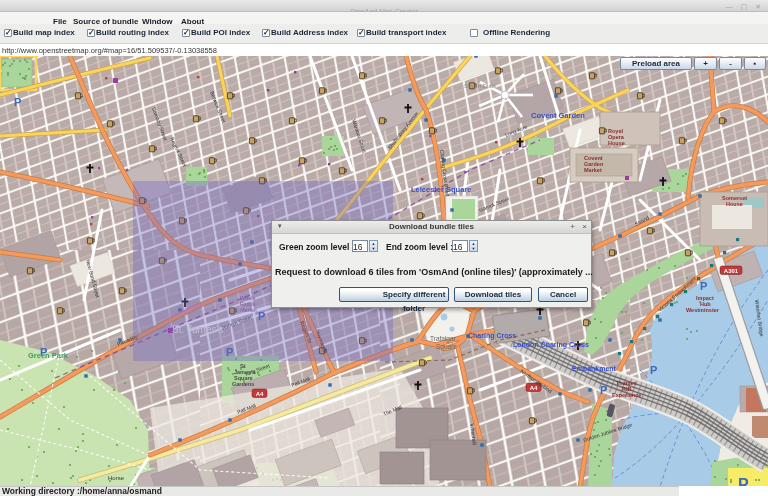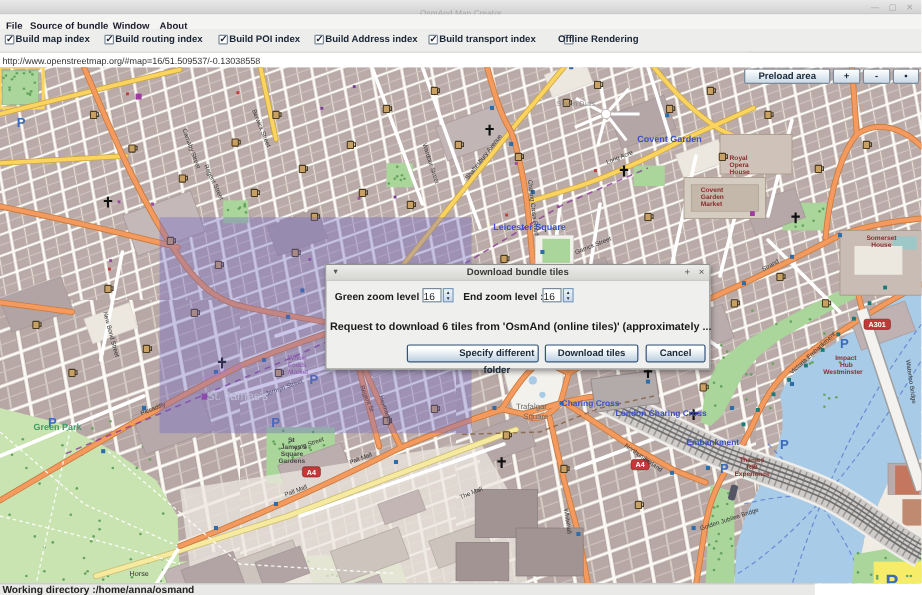--- a/index.html
+++ b/index.html
@@ -1,19 +1,19 @@
 <!DOCTYPE html>
 <html><head><meta charset="utf-8"><style>
 * { margin:0; padding:0; box-sizing:border-box; }
 body { width:768px; height:496px; font-family:"Liberation Sans", sans-serif; position:relative; overflow:hidden; background:#fff; }
 .titlebar { position:absolute; left:0; top:0; width:768px; height:12px; background:linear-gradient(#e9e9e9,#d2d2d2); border-bottom:1px solid #bdbdbd; text-align:center; }
 .titlebar span { font-size:7px; color:#a6a6a6; line-height:10px; }
 .winbtn { position:absolute; right:4px; top:2px; font-size:7px; color:#c9c9c9; letter-spacing:3px; }
 .menubar { position:absolute; left:0; top:12px; width:768px; height:12px; background:#f4f4f2; }
-.menubar span { position:absolute; top:5px; font-size:8px; font-weight:bold; color:#1a1a2a; }
+.menubar span { position:absolute; top:5px; font-size:8px; font-weight:bold; color:#1a1a2a;margin-left:48px; }
 .tools { position:absolute; left:0; top:24px; width:768px; height:20px; background:#ededeb; border-bottom:1px solid #d2d2d2; }
 .cb { position:absolute; top:5px; width:8px; height:8px; background:#fff; border:1px solid #7a8a9a; border-radius:1px; }
 .cb.c::after { content:"✓"; position:absolute; left:0px; top:-2px; font-size:8px; font-weight:bold; color:#223; }
 .cbl { position:absolute; top:4px; font-size:8px; font-weight:bold; color:#1a2636; }
 .urlrow { position:absolute; left:0; top:44px; width:624px; height:12px; background:#fff; }
 .urlrow span { position:absolute; left:2px; top:2px; font-size:7.5px; color:#333; }
 .map { position:absolute; left:0; top:56px; width:768px; height:430px; }
 .statusbar { position:absolute; left:0; top:486px; width:679px; height:10px; background:#e9e9e7; border-top:1px solid #c6c6c6; }
 .statusbar span { position:absolute; left:2px; top:-1px; font-size:8.5px; font-weight:bold; color:#222; }
 .btn { position:absolute; background:linear-gradient(#ffffff,#c9d9e7); border:1px solid #7a8a9a; border-radius:2px; font-size:8px; font-weight:bold; color:#1a2a3a; text-align:center; }
@@ -37,21 +37,21 @@
     <span class="cbl" style="left:13px">Build map index</span>
  <div class="cb c" style="left:87px"></div>
     <span class="cbl" style="left:96px">Build routing index</span>
  <div class="cb c" style="left:182px"></div>
     <span class="cbl" style="left:191px">Build POI index</span>
  <div class="cb c" style="left:262px"></div>
     <span class="cbl" style="left:271px">Build Address index</span>
  <div class="cb c" style="left:357px"></div>
     <span class="cbl" style="left:366px">Build transport index</span>
  <div class="cb" style="left:470px"></div>
-    <span class="cbl" style="left:465px">Offline Rendering</span>
+    <span class="cbl" style="left:483px">Offline Rendering</span>
 </div>
 <div class="urlrow">
     <span>http://www.openstreetmap.org/#map=16/51.509537/-0.13038558</span>
   </div>
 <div class="map">
 <svg width="768" height="430" viewBox="0 56 768 430" xmlns="http://www.w3.org/2000/svg">
 <defs>
 <pattern id="blk" width="25" height="17" patternUnits="userSpaceOnUse" patternTransform="matrix(0.94,-0.342,0.17,0.985,0,0)">
 <rect width="25" height="17" fill="#fbfaf7"></rect>
 <rect x="0.9" y="0.8" width="23.2" height="15.4" fill="#eae2d6"></rect>

